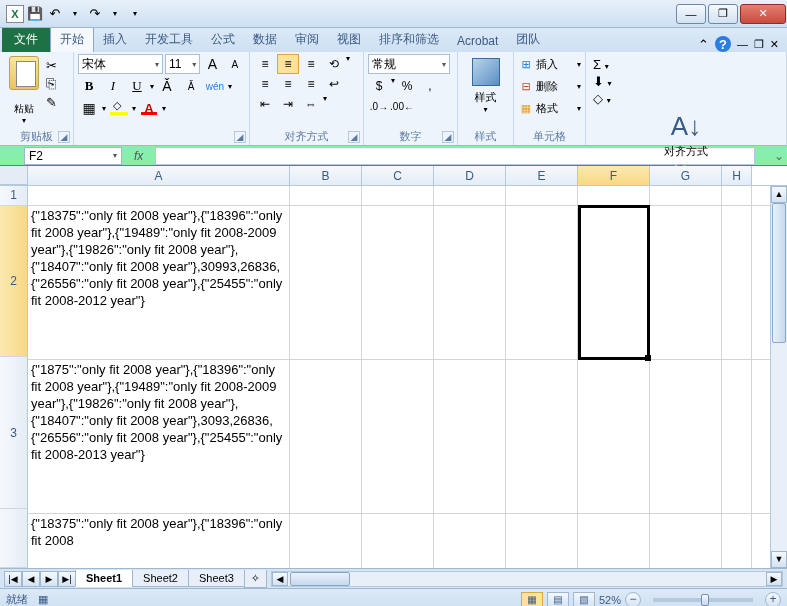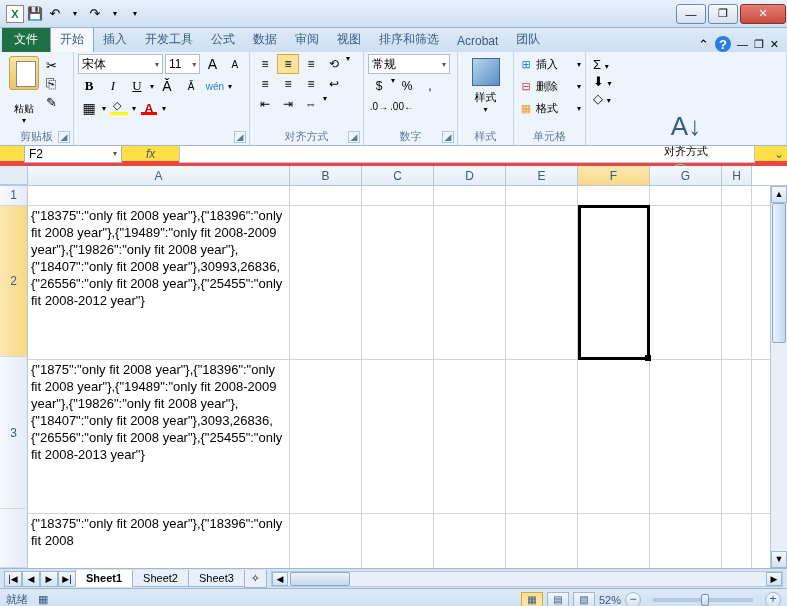--- a/index.html
+++ b/index.html
@@ -68,24 +68,24 @@
 .cell-row { display:flex; align-items:center; gap:2px; font-size:11px; margin-bottom:2px; height:20px; }
 .cell-icon { width:16px; height:16px; display:inline-flex; align-items:center; justify-content:center; }
 
 .edit-group { flex:1; display:flex; }
 .edit-col { display:flex; flex-direction:column; gap:2px; padding:3px; font-size:13px; }
 .edit-large { display:flex; flex-direction:column; align-items:center; padding:2px 6px; }
 .edit-large .ico { font-size:26px; }
 .edit-large .lbl { font-size:11px; margin-top:2px; }
 
 
-.formula-row { height: 20px; background: #fde047; display: flex; align-items: center; border-bottom: 5px solid #ef4444; }
+.formula-row { height: 20px; background: #86efac; display: flex; align-items: center; border-bottom: 1px solid #ef4444; }
 .namebox { width: 98px; height: 18px; background: #fff; border: 1px solid #9fb8d0; margin-left: 24px; display: flex; align-items: center; padding: 0 4px; font-size: 12px; }
 .namebox .dd { margin-left:auto; }
-.fx-btns { display:flex; gap:4px; padding:0 24px; color:#888; font-size:12px; }
+.fx-btns { display:flex; gap:4px; padding:0 12px; color:#888; font-size:12px; }
 .fx { font-style: italic; font-size: 12px; color: #555; }
 .formula-input { flex: 1; height: 18px; background: #fff; border: 1px solid #b5c9de; margin-right: 16px; }
 .formula-expand { width:16px; text-align:center; color:#666; }
 
 
 .grid-wrap { position: relative; height: 402px; background: #fff; display:flex; flex-direction:column; }
 .colhead-row { display: flex; height: 20px; border-bottom: 1px solid #b5c9de; }
 .selectall { width: 28px; background: #e4ecf5; border-right: 1px solid #b5c9de; border-bottom:1px solid #b5c9de; }
 .colhead { background: linear-gradient(#f5f9fd,#e4ecf5); border-right: 1px solid #b5c9de; display: flex; align-items: center; justify-content: center; font-size: 12px; color: #3b5b84; }
 .colhead.active { background: linear-gradient(#fce8b0,#f8d885); }

